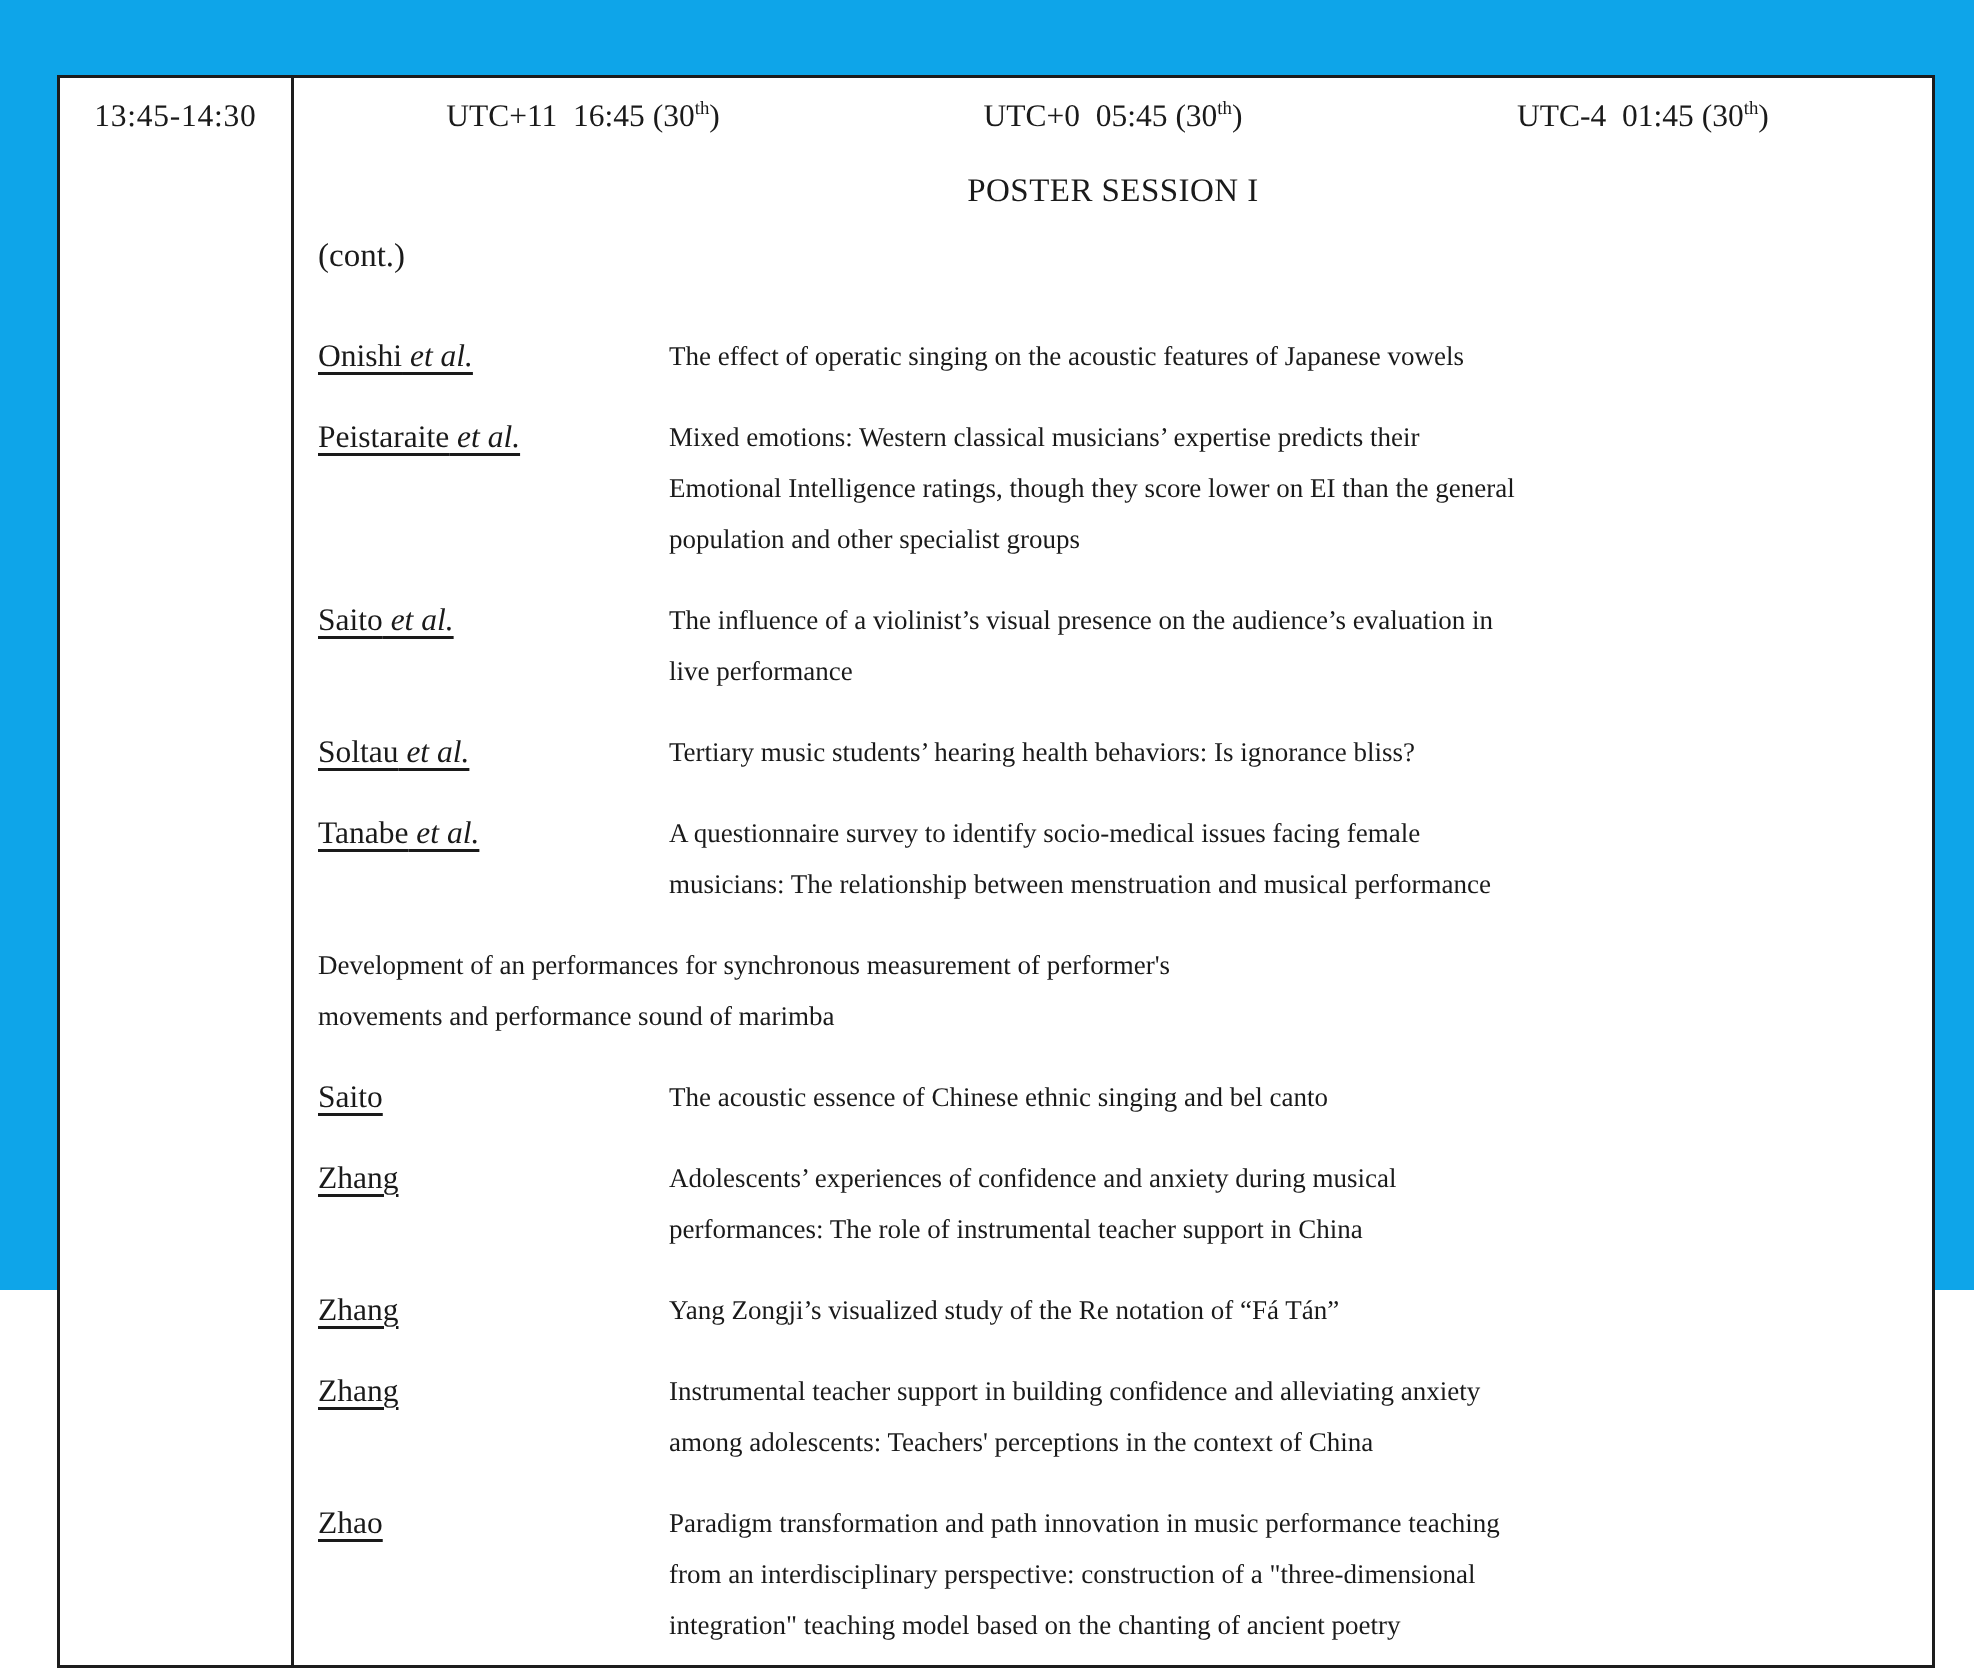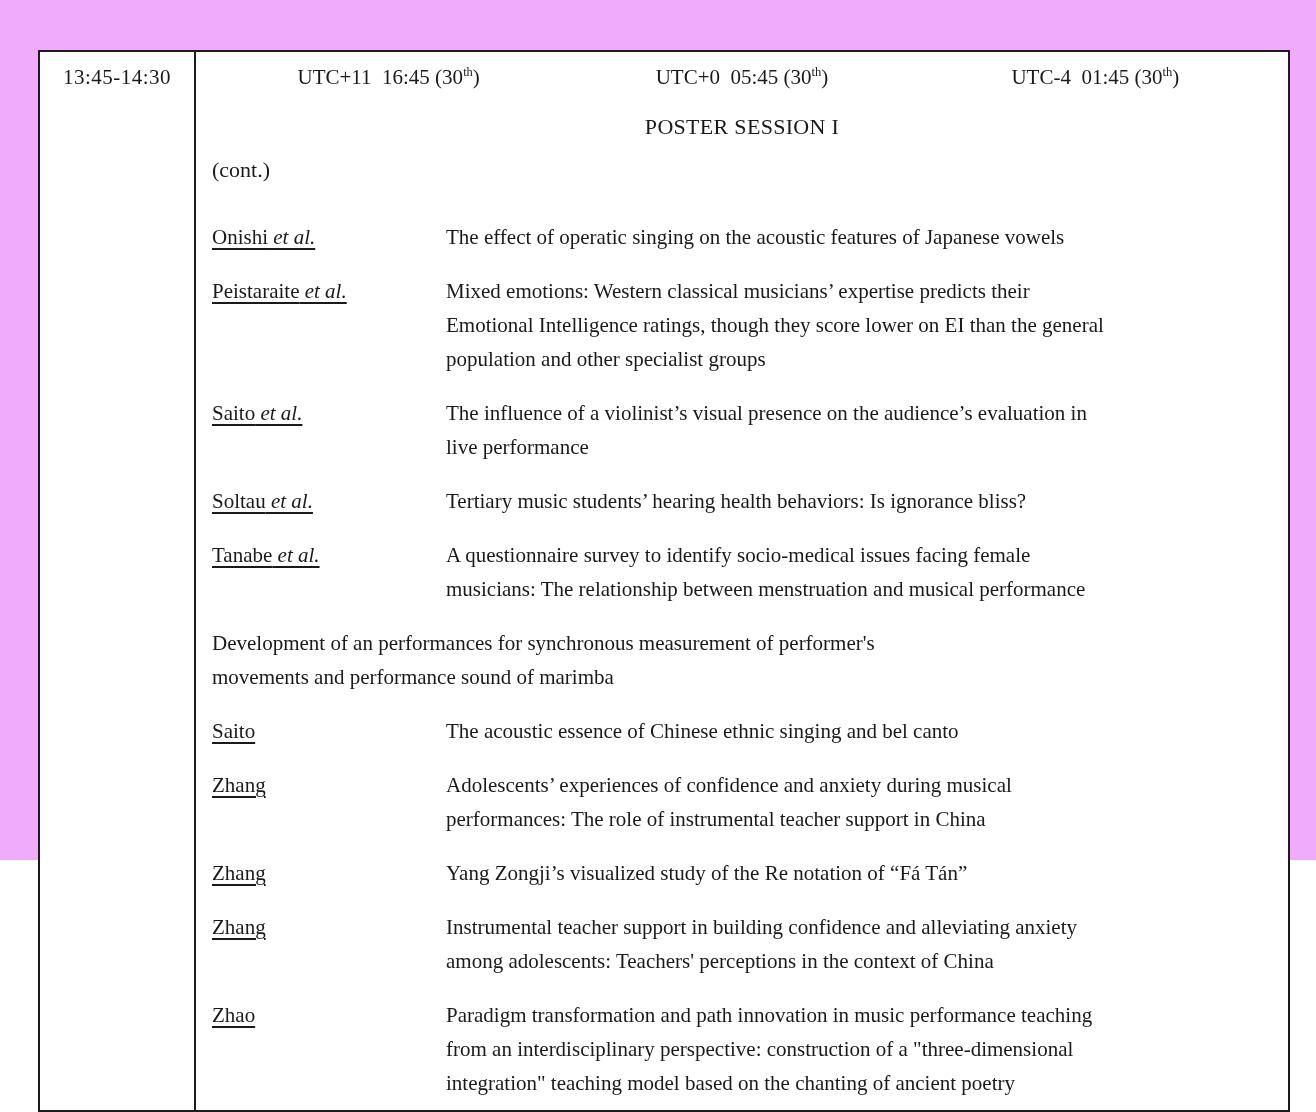--- a/index.html
+++ b/index.html
@@ -8,21 +8,21 @@
     height: 1112px;
     overflow: hidden;
     background: #ffffff;
     font-family: "Liberation Serif", "DejaVu Serif", serif;
     color: #1a1a1a;
   }
   .page {
     position: relative;
     width: 1316px;
     height: 860px;
-    background: #f0abfc;
+    background: #0ea5e9;
   }
   .schedule-table {
     position: absolute;
     left: 38px;
     top: 50px;
     width: 1252px;
     border: 2px solid #1c1c1c;
     border-bottom: none;
     background: #ffffff;
   }
@@ -91,21 +91,21 @@
   }
   .pres-author {
     text-decoration: underline;
     text-underline-offset: 4px;
     text-decoration-thickness: 1.5px;
     cursor: pointer;
   }
   .pres-suffix { font-style: italic; }
   .pres-title {
     flex: 1 1 auto;
-    font-size: 21px;
+    font-size: 18px;
     line-height: 34px;
     white-space: pre-line;
   }
   .partial-row .content-cell { padding-top: 6px; }
   .partial-row .time-cell { padding-top: 6px; }
 </style>
 </head>
 <body>
 
 <div class="page">

